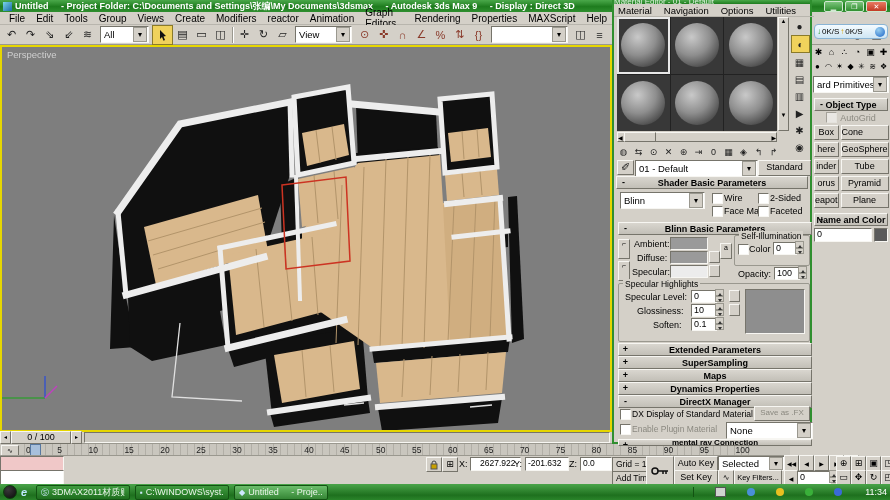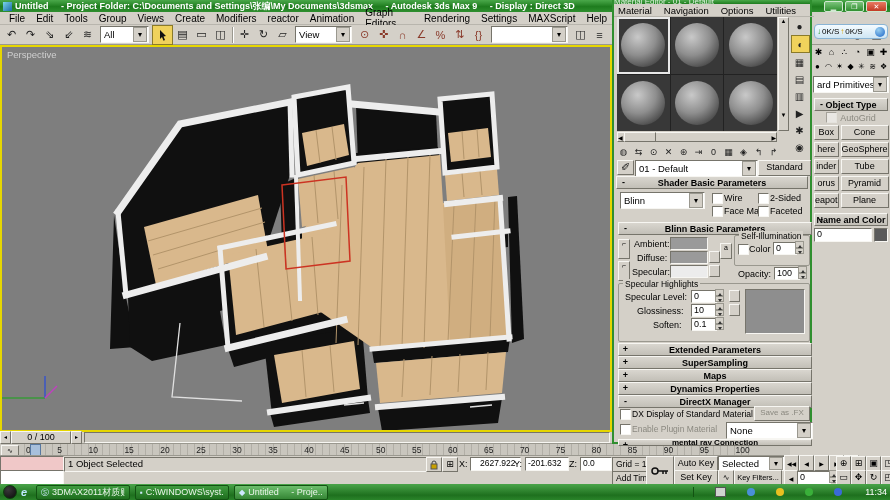--- a/index.html
+++ b/index.html
@@ -59,21 +59,21 @@
     <span>Edit</span>
     <span>Tools</span>
     <span>Group</span>
     <span>Views</span>
     <span>Create</span>
     <span>Modifiers</span>
     <span>reactor</span>
     <span>Animation</span>
     <span>Graph Editors</span>
     <span>Rendering</span>
-    <span>Settings</span>
+    <span>Properties</span>
     <span>MAXScript</span>
     <span>Help</span>
   </div>
 
 <div class="abs toolbar">
   <div class="flex">
 
   <div class="tb">↶</div>
       <div class="tb">↷</div>
       <div class="tb">⇘</div>
@@ -440,21 +440,21 @@
       <span class="pm"></span>
       <span>Object Type</span>
     </div>
   <div class="flex" style="justify-content:center;height:13px">
     <span class="cb" style="opacity:.5"></span>
     <span class="lbl dis" style="margin-left:3px">AutoGrid</span>
   </div>
   <div style="display:grid;grid-template-columns:1fr 1fr;gap:2px;padding:1px 2px">
 
   <div class="out" style="height:13px;text-align:center;font-size:9px;line-height:12px">Box</div>
-      <div class="out" style="height:13px;text-align:center;font-size:9px;line-height:12px">Cone</div>
+      <div class="out" style="height:13px;font-size:9px;line-height:12px">Cone</div>
       <div class="out" style="height:13px;text-align:center;font-size:9px;line-height:12px">here</div>
       <div class="out" style="height:13px;text-align:center;font-size:9px;line-height:12px">GeoSphere</div>
       <div class="out" style="height:13px;text-align:center;font-size:9px;line-height:12px">inder</div>
       <div class="out" style="height:13px;text-align:center;font-size:9px;line-height:12px">Tube</div>
       <div class="out" style="height:13px;text-align:center;font-size:9px;line-height:12px">orus</div>
       <div class="out" style="height:13px;text-align:center;font-size:9px;line-height:12px">Pyramid</div>
       <div class="out" style="height:13px;text-align:center;font-size:9px;line-height:12px">eapot</div>
       <div class="out" style="height:13px;text-align:center;font-size:9px;line-height:12px">Plane</div>
     </div>
   <div class="rollout open" style="margin-top:4px">
@@ -508,21 +508,20 @@
       <span>90</span>
       <span>95</span>
       <span>100</span>
     </div>
   <div style="position:absolute;left:30px;top:0;width:9px;height:12px;background:#a8c0dc;border:1px solid #5878a0"></div>
 </div>
 
 <div class="abs" style="left:0;top:456px;width:890px;height:28px;background:#d4d0c8">
   <div class="fld" style="position:absolute;left:0;top:0;width:62px;height:14px;background:#f0c8c8"></div>
   <div class="fld" style="position:absolute;left:0;top:14px;width:62px;height:14px"></div>
-  <div class="in" style="position:absolute;left:64px;top:1px;width:358px;height:13px;font-size:9.5px;line-height:12px;padding-left:3px"><span>1 Object Selected</span></div>
   <div class="out" style="position:absolute;left:426px;top:1px;width:14px;height:13px;display:flex;align-items:center;justify-content:center">
     <svg width="8" height="10">
         <path d="M2 4 V3 a2 2 0 0 1 4 0 V4" fill="none" stroke="#444"></path>
         <rect x="1" y="4" width="6" height="5" fill="#c8a000" stroke="#555"></rect>
       </svg>
   </div>
   <div class="out" style="position:absolute;left:442px;top:1px;width:14px;height:13px;font-size:9px;text-align:center;line-height:12px">⊞</div>
   <span style="position:absolute;left:459px;top:3px;font-size:9px">X:</span>
   <div class="fld" style="position:absolute;left:470px;top:1px;width:40px;height:12px;font-size:8.5px;line-height:11px;padding-left:9px"><span>2627.922</span></div>
   <span style="position:absolute;left:514px;top:3px;font-size:9px">Y:</span>

